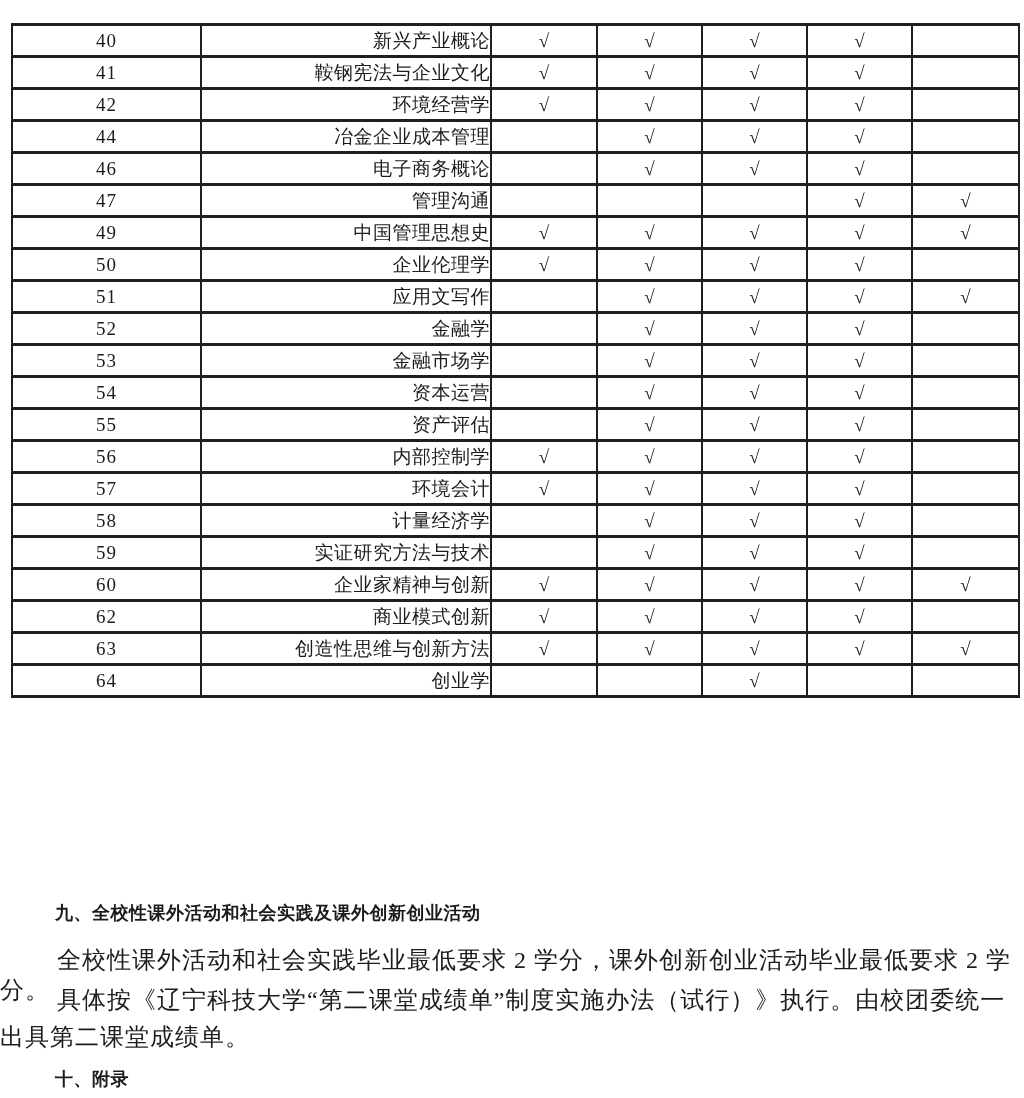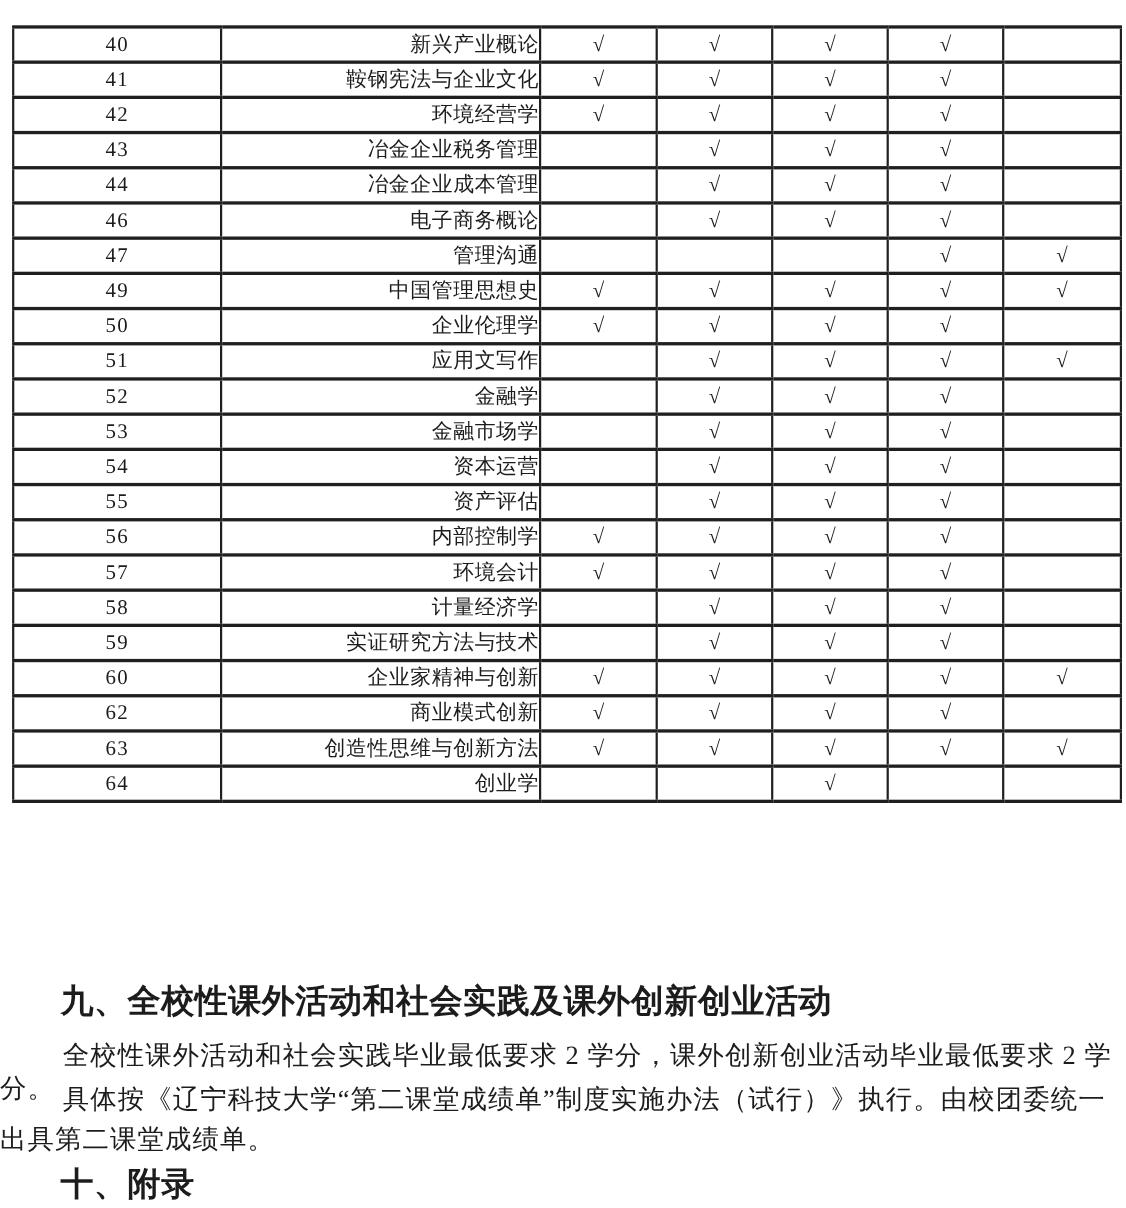--- a/index.html
+++ b/index.html
@@ -47,23 +47,23 @@
     padding-left: 9px;
     letter-spacing: 0.5px;
   }
   td.col-check {
     text-align: center;
     font-size: 18px;
   }
   .heading {
     position: absolute;
     left: 55px;
-    font-family: Liberation Mono, monospace;
+    font-family: Liberation Sans, sans-serif;
     font-weight: 700;
-    font-size: 30px;
+    font-size: 18px;
     line-height: 30px;
     letter-spacing: 0.5px;
     white-space: nowrap;
   }
   #heading-9 { top: 898px; }
   #heading-10 { top: 1064px; }
   .body-para {
     position: absolute;
     left: 0;
     width: 1014px;
@@ -114,29 +114,20 @@
         <tr>
           <td class="col-num">42</td>
           <td class="col-name">环境经营学</td>
           <td class="col-check">√</td>
           <td class="col-check">√</td>
           <td class="col-check">√</td>
           <td class="col-check">√</td>
           <td class="col-check"></td>
         </tr>
         <tr>
-          <td class="col-num">43</td>
-          <td class="col-name">冶金企业税务管理</td>
-          <td class="col-check"></td>
-          <td class="col-check">√</td>
-          <td class="col-check">√</td>
-          <td class="col-check">√</td>
-          <td class="col-check"></td>
-        </tr>
-        <tr>
           <td class="col-num">44</td>
           <td class="col-name">冶金企业成本管理</td>
           <td class="col-check"></td>
           <td class="col-check">√</td>
           <td class="col-check">√</td>
           <td class="col-check">√</td>
           <td class="col-check"></td>
         </tr>
         <tr>
           <td class="col-num">46</td>

